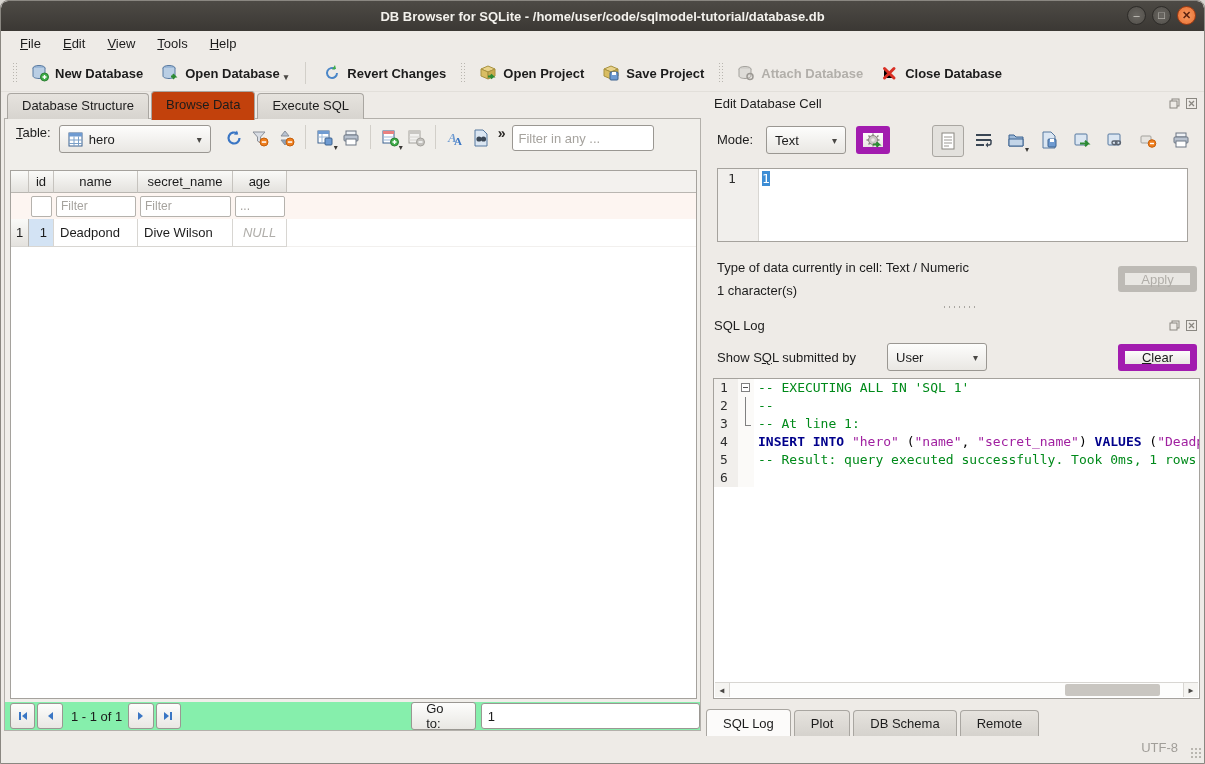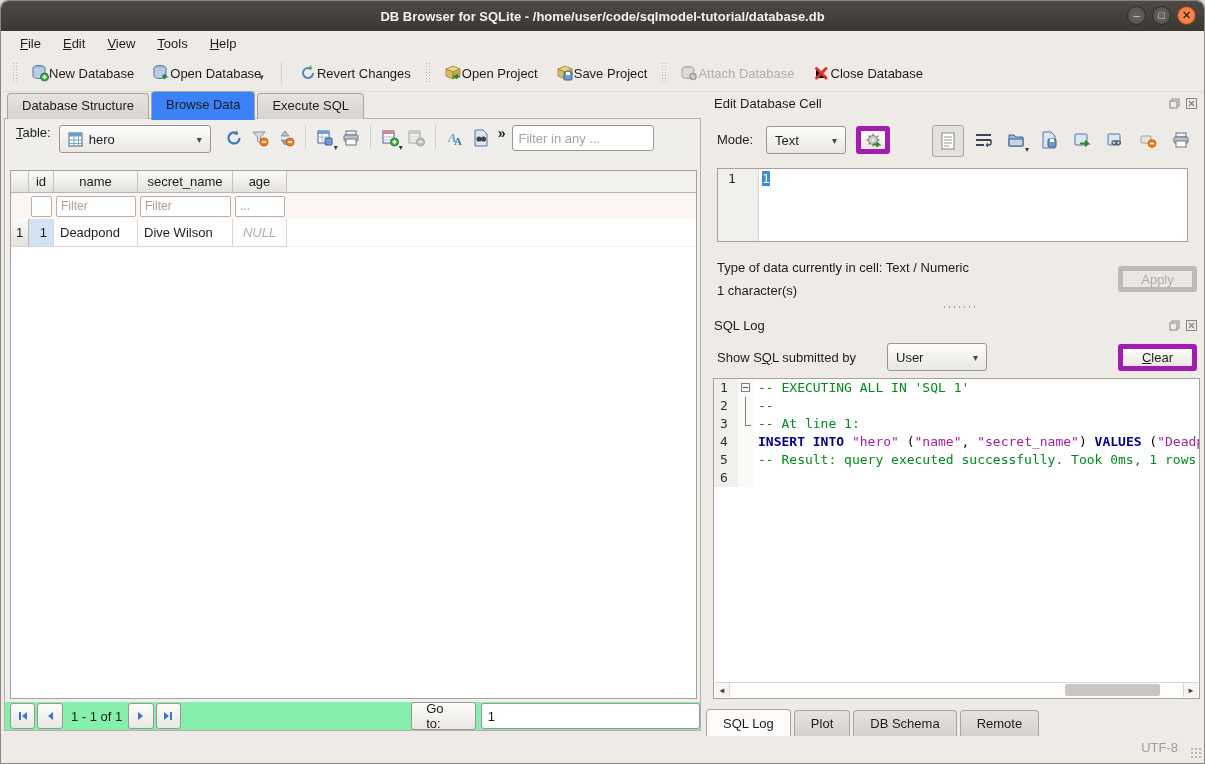--- a/index.html
+++ b/index.html
@@ -18,34 +18,34 @@
     font-size:11px;line-height:1;}
   .wbtn.dim{background:radial-gradient(#6a6762,#504d48);border:1px solid #2e2c29;color:#cfccc6;box-sizing:border-box;}
   .wbtn.close{background:radial-gradient(#f89b63,#e86f31);border:1px solid #a33c12;color:#5e2410;font-weight:bold;box-sizing:border-box;}
   
   .menubar{height:24px;display:flex;align-items:center;padding-left:10px;gap:4px;background:#eeebe7;}
   .menuitem{padding:2px 9px;border-radius:3px;}
   .menuitem u{text-decoration:underline;}
   
   .toolbar{height:36px;display:flex;align-items:center;padding-left:6px;background:#eeebe7;
     border-bottom:1px solid #e2dfda;}
-  .tbtn{display:flex;align-items:center;padding:5px 9px;border-radius:3px;font-weight:normal;white-space:nowrap;}
+  .tbtn{display:flex;align-items:center;gap:6px;padding:5px 9px;border-radius:3px;font-weight:bold;white-space:nowrap;}
   .tbtn.disabled{color:#b2afaa;}
   .tbtn .dd{font-size:9px;color:#4a4845;align-self:flex-end;margin-left:-2px;}
   .tsep{width:1px;height:22px;background:#d2cfc9;margin:0 8px;}
   .thandle{width:5px;height:22px;margin:0 5px;
     background-image:radial-gradient(#b9b6b0 1px,transparent 1px);background-size:3px 3px;}
   .icon16{width:18px;height:18px;flex:0 0 auto;}
   
   .main{position:absolute;left:0;top:90px;width:1205px;height:644px;}
   
   .tabbar{position:absolute;left:6px;top:2px;display:flex;z-index:3;}
   .tab{padding:4px 14px;border:1px solid #a9a6a1;border-bottom:none;background:linear-gradient(#e6e3de,#d7d4cf);
     border-radius:4px 4px 0 0;margin-right:2px;height:17px;}
-  .tab.active{background:#3b82f6;padding-top:5px;height:19px;margin-top:-2px;position:relative;z-index:4;}
+  .tab.active{background:#c2410c;padding-top:5px;height:19px;margin-top:-2px;position:relative;z-index:4;}
   .pane{position:absolute;left:3px;top:27px;width:697px;height:613px;background:#f0eeea;
     border:1px solid #b3b0ab;box-sizing:border-box;z-index:2;}
   
   .browse-controls{position:absolute;left:0;top:6px;width:695px;height:40px;display:flex;align-items:flex-start;}
   .lbl{white-space:nowrap;}
   .lbl u{text-decoration:underline;}
   .combo{height:28px;background:linear-gradient(#fdfdfc,#e9e7e3);border:1px solid #9a9792;border-radius:3px;
     display:flex;align-items:center;padding:0 8px;gap:6px;box-sizing:border-box;}
   .combo .caret{margin-left:auto;font-size:10px;color:#4a4845;}
   .ibtn{width:26px;height:26px;display:flex;align-items:center;justify-content:center;position:relative;}
@@ -78,21 +78,21 @@
   .navbtn{width:24px;height:24px;border:1px solid #9a9792;border-radius:3px;background:linear-gradient(#fdfdfc,#e9e7e3);
     display:flex;align-items:center;justify-content:center;margin-right:2px;}
   .navtext{margin:0 6px;white-space:nowrap;}
   .gotobtn{height:26px;border:1px solid #9a9792;border-radius:3px;background:linear-gradient(#fdfdfc,#e9e7e3);
     display:flex;align-items:center;padding:0 14px;margin-left:228px;}
   
   .rightpanel{position:absolute;left:703px;top:0;width:502px;height:644px;}
   .dockhead{position:absolute;left:10px;display:flex;align-items:center;}
   .dockbtns{position:absolute;right:8px;display:flex;gap:4px;}
   .dkb{width:13px;height:13px;display:flex;align-items:center;justify-content:center;}
-  .pushbtn{border:5px solid #a21caf;border-radius:3px;background:linear-gradient(#fdfdfc,#e9e7e3);
+  .pushbtn{border:7px solid #a21caf;border-radius:3px;background:linear-gradient(#fdfdfc,#e9e7e3);
     display:flex;align-items:center;justify-content:center;box-sizing:border-box;}
   .pushbtn.disabled{background:#e9e7e3;color:#b0ada8;border-color:#bdbab5;}
   .sunken{border:1px solid #a9a6a1;border-radius:3px;background:#e3e1dd;}
   .editor{background:#fff;border:1px solid #a5a29d;box-sizing:border-box;position:absolute;overflow:hidden;}
   .gutter{position:absolute;left:0;top:0;bottom:0;background:#f1efec;border-right:1px solid #d8d6d2;}
   .mono{font-family:"DejaVu Sans Mono",monospace;font-size:13px;}
   .sel{background:#3d8dd5;color:#fff;}
   .dots{position:absolute;width:34px;height:4px;
     background-image:radial-gradient(#aaa7a2 1px,transparent 1px);background-size:5px 4px;}
   

